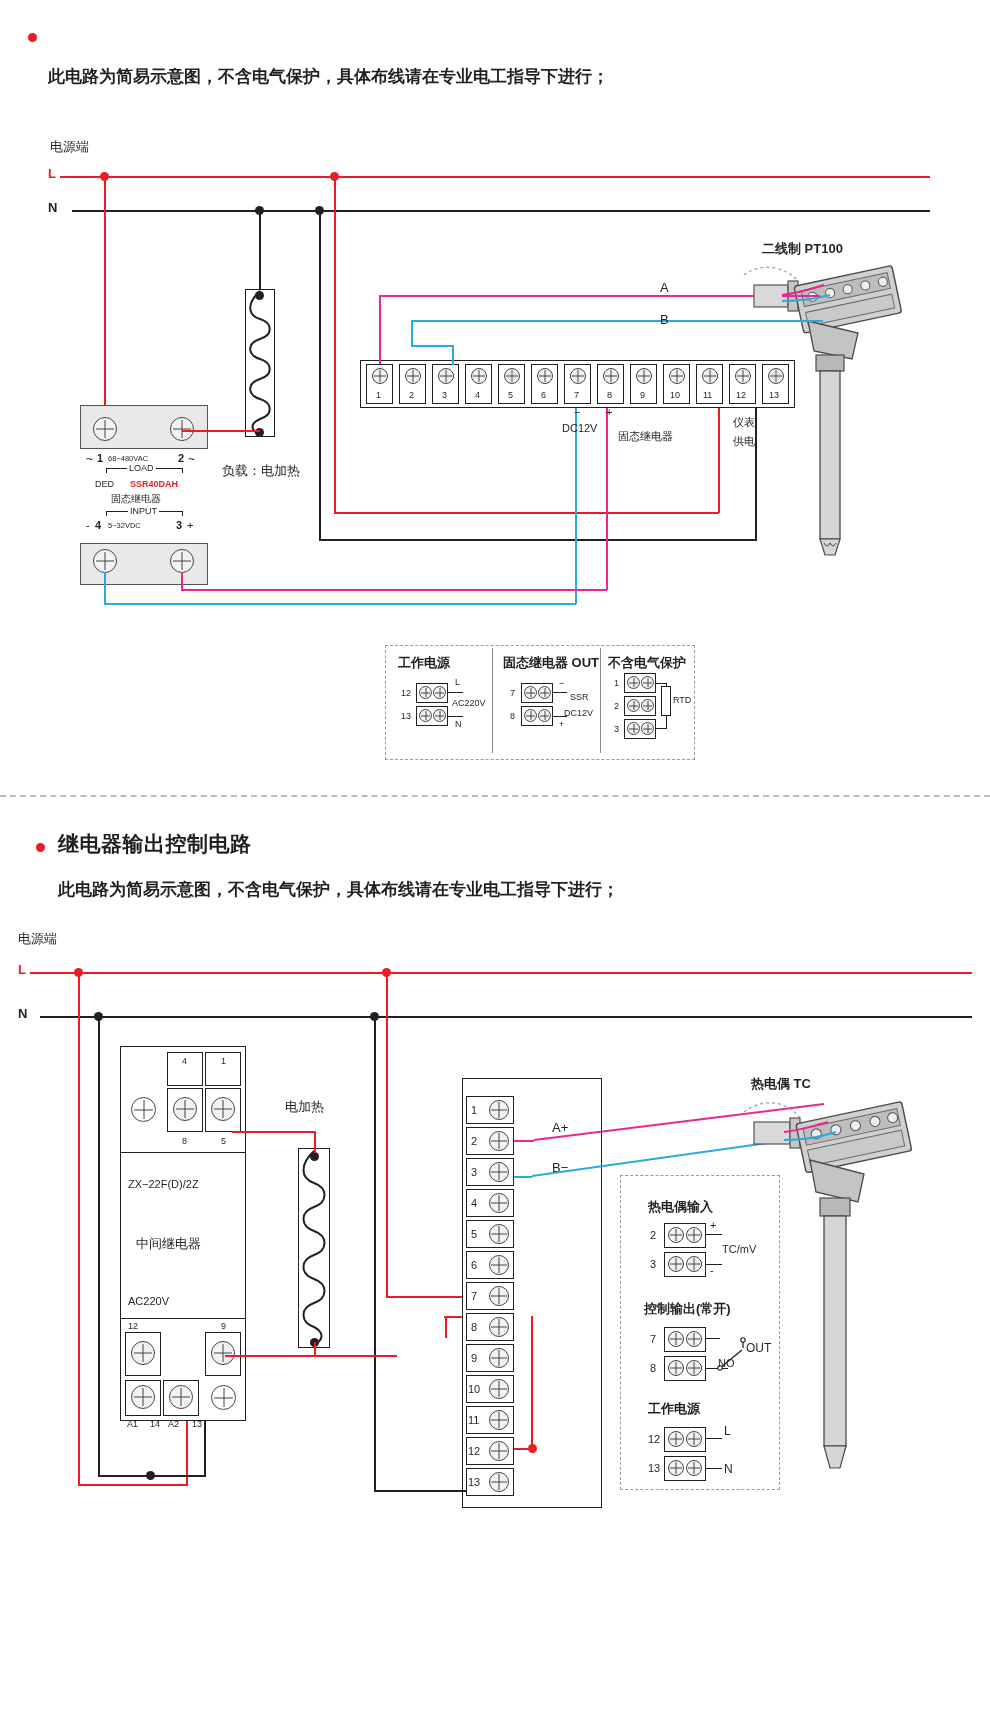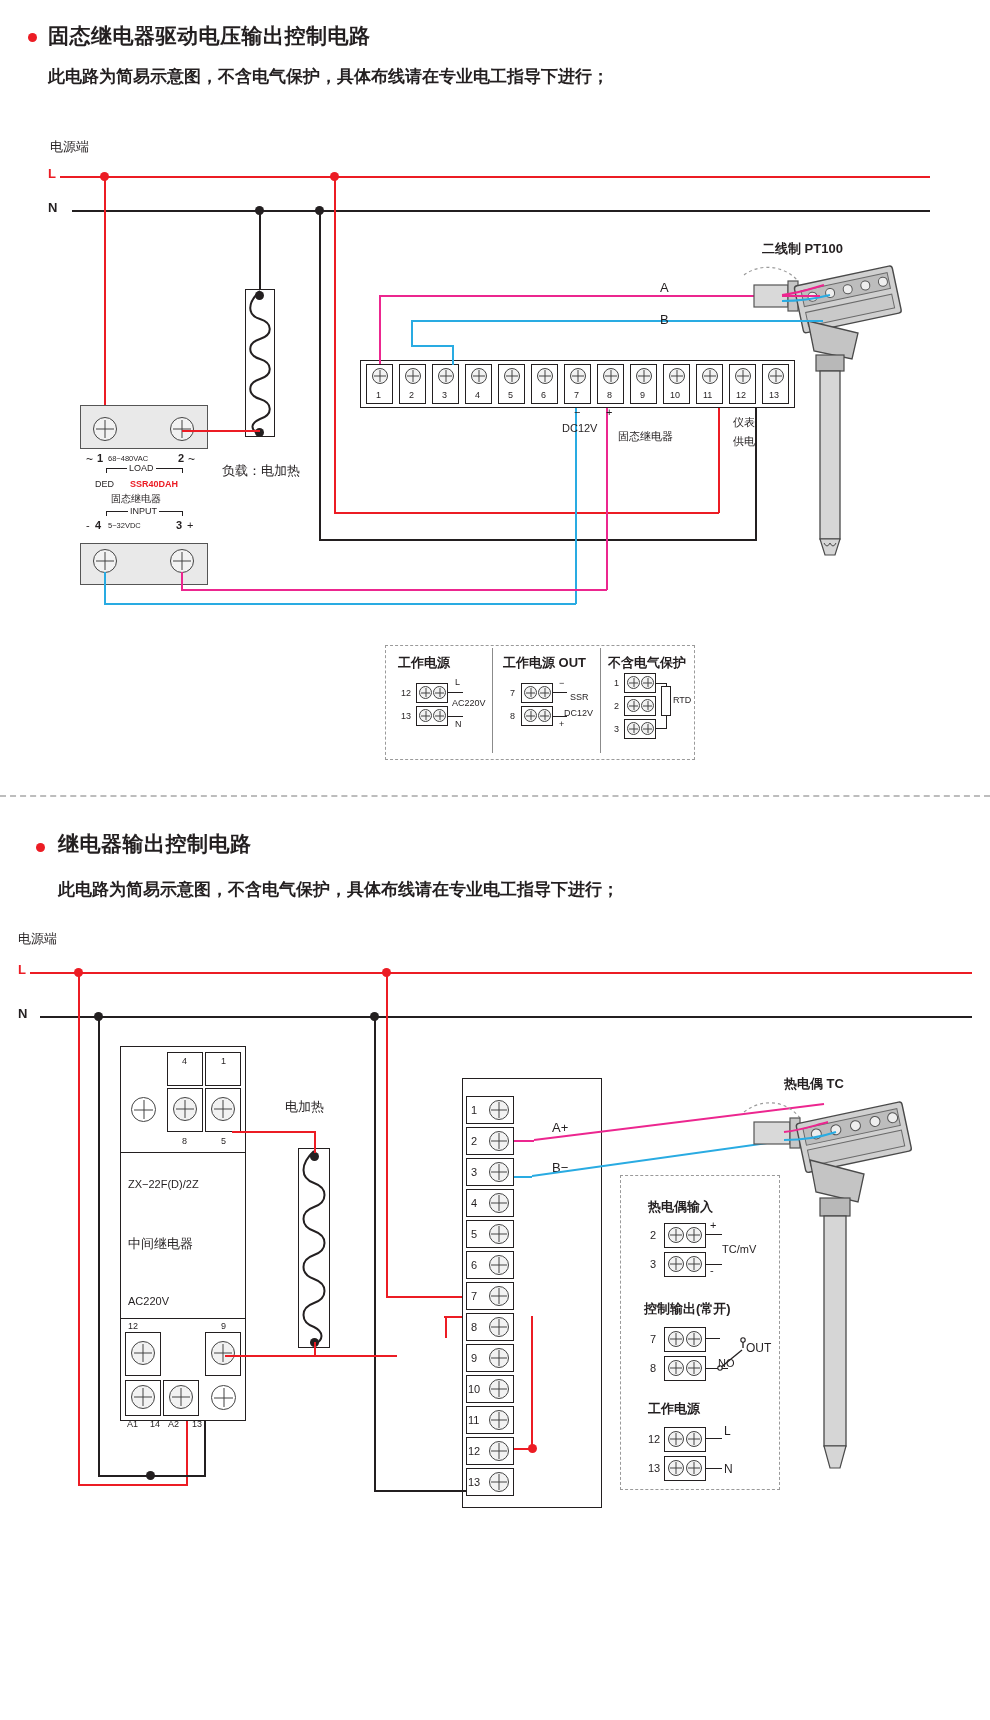--- a/index.html
+++ b/index.html
@@ -114,21 +114,20 @@
 
   
   .probe { position:absolute; }
 </style>
 </head>
 <body>
 
 <div class="page">
 
   <div class="bullet" style="left:28px; top:33px;"></div>
-  <div class="sec-title" style="left:48px; top:22px;">固态继电器驱动电压输出控制电路</div>
   <div class="sec-sub" style="left:48px; top:65px;">此电路为简易示意图，不含电气保护，具体布线请在专业电工指导下进行；</div>
 
   <div class="lbl" style="left:50px; top:138px;">电源端</div>
 
   <div class="lbl b red" style="left:48px; top:166px;">L</div>
   <div class="wire h r" style="left:60px; top:176px; width:870px;"></div>
 
   <div class="lbl b" style="left:48px; top:200px;">N</div>
   <div class="wire h k" style="left:72px; top:210px; width:858px;"></div>
 
@@ -306,21 +305,21 @@
   <div class="screw" style="left:419px; top:709px; width:13px; height:13px;"></div>
   <div class="screw" style="left:433px; top:709px; width:13px; height:13px;"></div>
   <div class="wire h k" style="left:448px; top:692px; width:15px; border-top-width:1.2px;"></div>
   <div class="wire h k" style="left:448px; top:716px; width:15px; border-top-width:1.2px;"></div>
   <div class="lbl xs" style="left:455px; top:677px;">L</div>
   <div class="lbl xs" style="left:452px; top:698px;">AC220V</div>
   <div class="lbl xs" style="left:455px; top:719px;">N</div>
 
   <div class="wire v g" style="left:492px; top:648px; height:105px; border-left-width:1.2px;"></div>
 
-  <div class="legend-title" style="left:503px; top:654px;">工作电源 OUT</div>
+  <div class="legend-title" style="left:503px; top:654px;">固态继电器 OUT</div>
   <div class="lbl xs" style="left:510px; top:688px;">7</div>
   <div class="lbl xs" style="left:510px; top:711px;">8</div>
   <div class="term" style="left:521px; top:683px; width:32px; height:20px;"></div>
   <div class="term" style="left:521px; top:706px; width:32px; height:20px;"></div>
   <div class="screw" style="left:524px; top:686px; width:13px; height:13px;"></div>
   <div class="screw" style="left:538px; top:686px; width:13px; height:13px;"></div>
   <div class="screw" style="left:524px; top:709px; width:13px; height:13px;"></div>
   <div class="screw" style="left:538px; top:709px; width:13px; height:13px;"></div>
   <div class="wire h k" style="left:553px; top:692px; width:14px; border-top-width:1.2px;"></div>
   <div class="wire h k" style="left:553px; top:716px; width:14px; border-top-width:1.2px;"></div>
@@ -394,21 +393,21 @@
   <div class="term" style="left:167px; top:1088px; width:36px; height:44px;"></div>
   <div class="term" style="left:205px; top:1088px; width:36px; height:44px;"></div>
   <div class="screw" style="left:173px; top:1097px; width:24px; height:24px;"></div>
   <div class="screw" style="left:211px; top:1097px; width:24px; height:24px;"></div>
   <div class="lbl xs" style="left:182px; top:1136px;">8</div>
   <div class="lbl xs" style="left:221px; top:1136px;">5</div>
   <div class="screw" style="left:131px; top:1097px; width:25px; height:25px; border-radius:50%; background:#fff;"></div>
 
   <div class="wire h k" style="left:120px; top:1152px; width:126px; border-top-width:1.2px;"></div>
   <div class="lbl sm" style="left:128px; top:1178px;">ZX−22F(D)/2Z</div>
-  <div class="lbl" style="left:128px; top:1235px;">中间继电器</div>
+  <div class="lbl" style="left:136px; top:1235px;">中间继电器</div>
   <div class="lbl sm" style="left:128px; top:1295px;">AC220V</div>
   <div class="wire h k" style="left:120px; top:1318px; width:126px; border-top-width:1.2px;"></div>
 
   <div class="term" style="left:125px; top:1332px; width:36px; height:44px;"></div>
   <div class="term" style="left:205px; top:1332px; width:36px; height:44px;"></div>
   <div class="screw" style="left:131px; top:1341px; width:24px; height:24px;"></div>
   <div class="screw" style="left:211px; top:1341px; width:24px; height:24px;"></div>
   <div class="lbl xs" style="left:128px; top:1321px;">12</div>
   <div class="lbl xs" style="left:221px; top:1321px;">9</div>
 
@@ -495,21 +494,21 @@
       <path d="M0 40 L290 4" stroke="#ec268f" stroke-width="2" fill="none"></path>
     </svg>
   </div>
   <div class="wire h c" style="left:514px; top:1176px; width:18px;"></div>
   <div class="wire c" style="left:532px; top:1124px; width:300px; height:56px; border:none;">
     <svg width="300" height="58" viewBox="0 0 300 58">
       <path d="M0 52 L300 10" stroke="#29abe2" stroke-width="2" fill="none"></path>
     </svg>
   </div>
 
-  <div class="lbl b" style="left:784px; top:1075px;">热电偶 TC</div>
+  <div class="lbl b" style="left:751px; top:1075px;">热电偶 TC</div>
   <svg class="probe" style="left:740px; top:1090px;" width="190" height="430" viewBox="0 0 190 430">
     <path d="M4 22 C 22 8, 46 10, 60 28" fill="none" stroke="#9a9a9a" stroke-width="1.2" stroke-dasharray="3,3"></path>
     <rect x="14" y="32" width="36" height="22" fill="#d9d9d9" stroke="#555" stroke-width="1.2"></rect>
     <rect x="50" y="28" width="10" height="30" fill="#c6c6c6" stroke="#555" stroke-width="1.2"></rect>
     <g transform="rotate(-12 115 48)">
       <rect x="60" y="22" width="108" height="50" rx="3" fill="#d0d0d0" stroke="#4a4a4a" stroke-width="1.4"></rect>
       <rect x="66" y="28" width="96" height="17" fill="#bdbdbd" stroke="#6a6a6a" stroke-width="1"></rect>
       <circle cx="78" cy="36" r="5" fill="#eee" stroke="#555" stroke-width="1"></circle>
       <circle cx="98" cy="36" r="5" fill="#eee" stroke="#555" stroke-width="1"></circle>
       <circle cx="118" cy="36" r="5" fill="#eee" stroke="#555" stroke-width="1"></circle>

